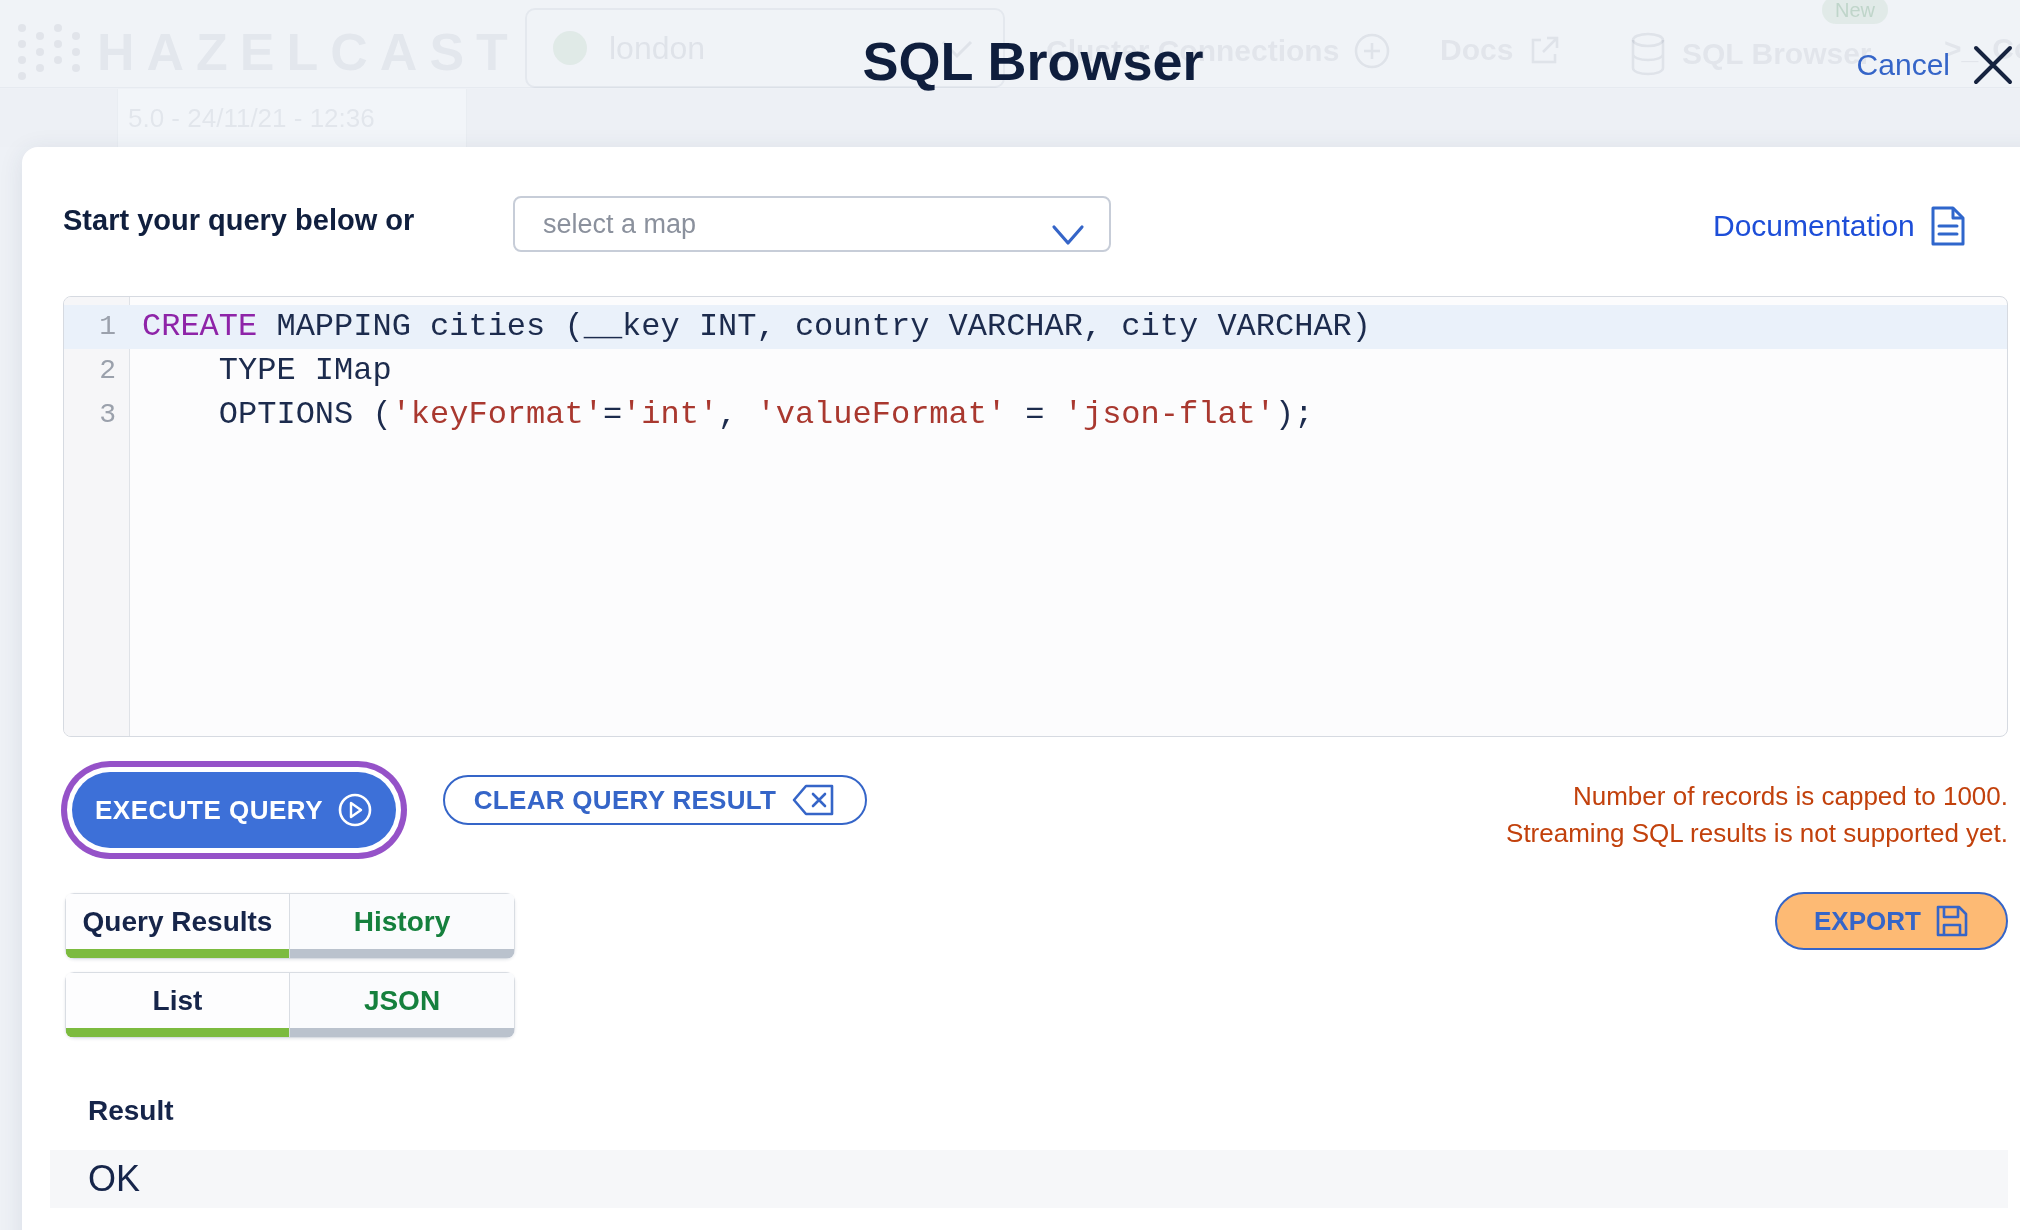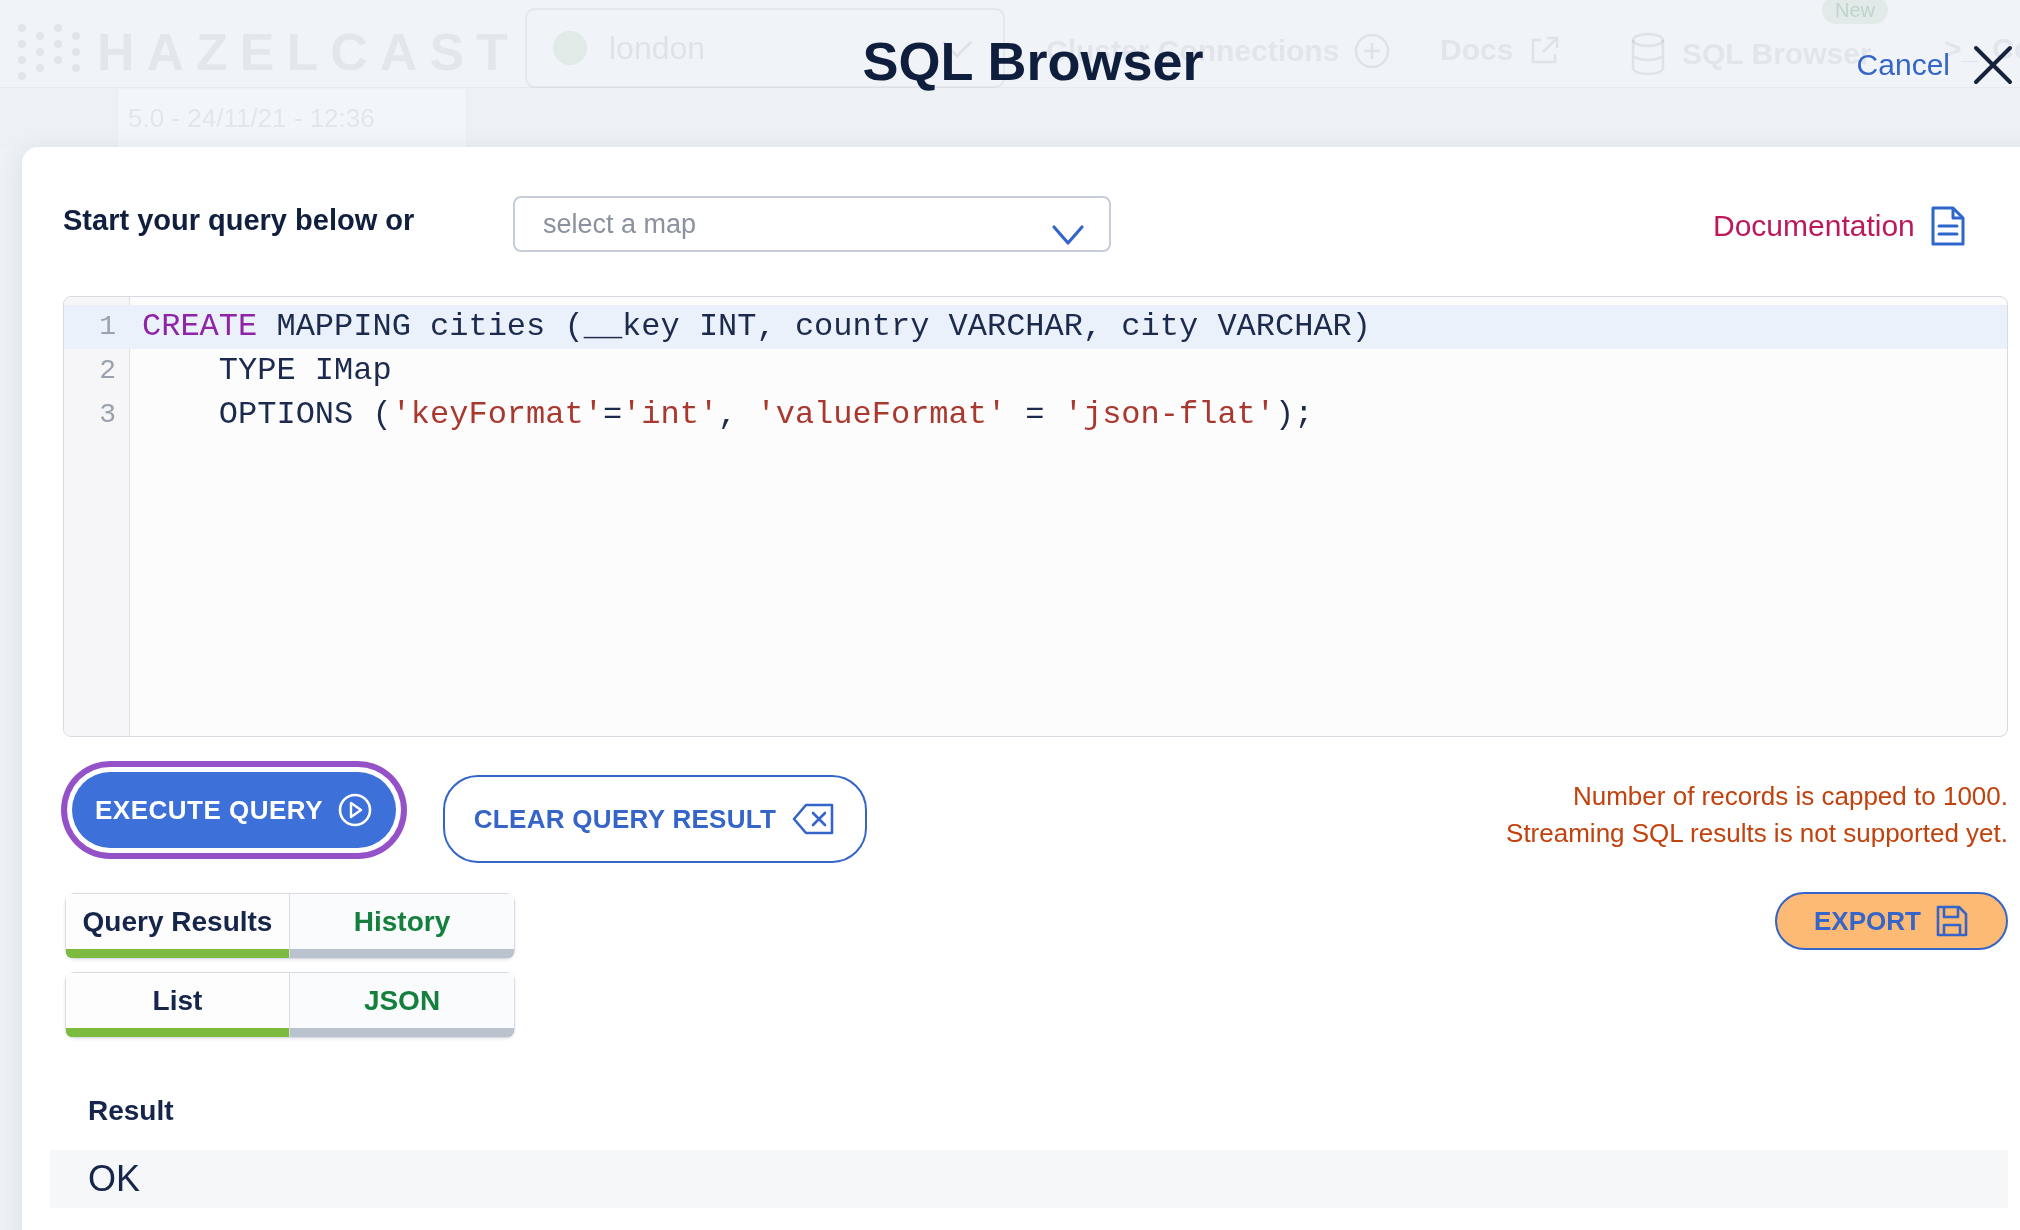--- a/index.html
+++ b/index.html
@@ -31,38 +31,38 @@
   .cancel-link { color:#3565c8; font-size:30px; cursor:pointer; }
   .panel { position:absolute; left:22px; top:147px; width:2038px; height:1120px; background:#ffffff;
            border-radius:16px; box-shadow:0 4px 24px rgba(40,55,90,0.10); }
 
   
   .start-label { position:absolute; left:41px; top:57px; font-size:29px; font-weight:bold; color:#101f3e; }
   .map-select { position:absolute; left:491px; top:49px; width:598px; height:56px; background:#fff; border:2px solid #c7cdd8; border-radius:8px;
                 display:flex; align-items:center; cursor:pointer; }
   .map-select .ph { margin-left:28px; font-size:27px; color:#8b919d; }
   .map-select svg { position:absolute; right:24px; top:24px; }
-  .doc-link { position:absolute; left:1691px; top:57px; display:flex; align-items:center; gap:12px; color:#be185d; font-size:30px; cursor:pointer; }
+  .doc-link { position:absolute; left:1691px; top:57px; display:flex; align-items:center; gap:12px; color:#1d4ed8; font-size:30px; cursor:pointer; }
 
   
   .editor { position:absolute; left:41px; top:149px; width:1945px; height:441px; background:#fcfcfd; border:1.5px solid #d6dae1; border-radius:8px; overflow:hidden; }
   .ed-gutter-bg { position:absolute; left:0; top:0; width:66px; height:100%; background:#f6f6f8; border-right:1px solid #dfe2e7; }
   .ed-row { position:relative; display:flex; height:44px; line-height:44px; font-family:"Liberation Mono", monospace; white-space:pre; }
   .ed-rows { position:relative; padding-top:8px; }
   .ed-row.active { background:#eaf1fa; }
   .ed-num { width:66px; flex:0 0 66px; text-align:right; padding-right:14px; font-size:28px; color:#9ba1ac; }
   .ed-code { padding-left:12px; font-size:32px; color:#1c2b4d; }
   .tok-kw { color:#8e24a8; }
   .tok-str { color:#a9382f; }
 
   
   .exec-btn { position:absolute; left:50px; top:625px; width:324px; height:76px; border:none; border-radius:38px; background:#3d70d8;
               color:#fff; font-size:26px; font-weight:bold; letter-spacing:0.5px; display:flex; align-items:center; justify-content:center; gap:14px;
               box-shadow:0 0 0 5px #ffffff, 0 0 0 11px #9552c8; cursor:pointer; font-family:"Liberation Sans", sans-serif; }
-  .clear-btn { position:absolute; left:421px; top:628px; width:424px; height:88px; background:#fff; border:2.5px solid #3565c8; border-radius:35px;
+  .clear-btn { position:absolute; left:421px; top:628px; width:424px; height:50px; background:#fff; border:2.5px solid #3565c8; border-radius:35px;
                color:#3565c8; font-size:26px; font-weight:bold; letter-spacing:0.3px; display:flex; align-items:center; justify-content:center; gap:16px;
                cursor:pointer; font-family:"Liberation Sans", sans-serif; }
   .notes { position:absolute; right:52px; top:631px; text-align:right; font-size:26px; line-height:37px; color:#c2410c; }
 
   
   .tabgroup { position:absolute; display:flex; border-radius:9px; overflow:hidden; box-shadow:0 1px 3px rgba(40,55,90,0.12); }
   .tab { width:225px; cursor:pointer; background:#fafbfd; border:1.5px solid #d9dde3; }
   .tab + .tab { border-left:none; }
   .tab .tab-label { display:block; height:55px; line-height:55px; text-align:center; font-size:28px; font-weight:600; color:#15803d; }
   .tab.active { background:#fdfdfe; }

